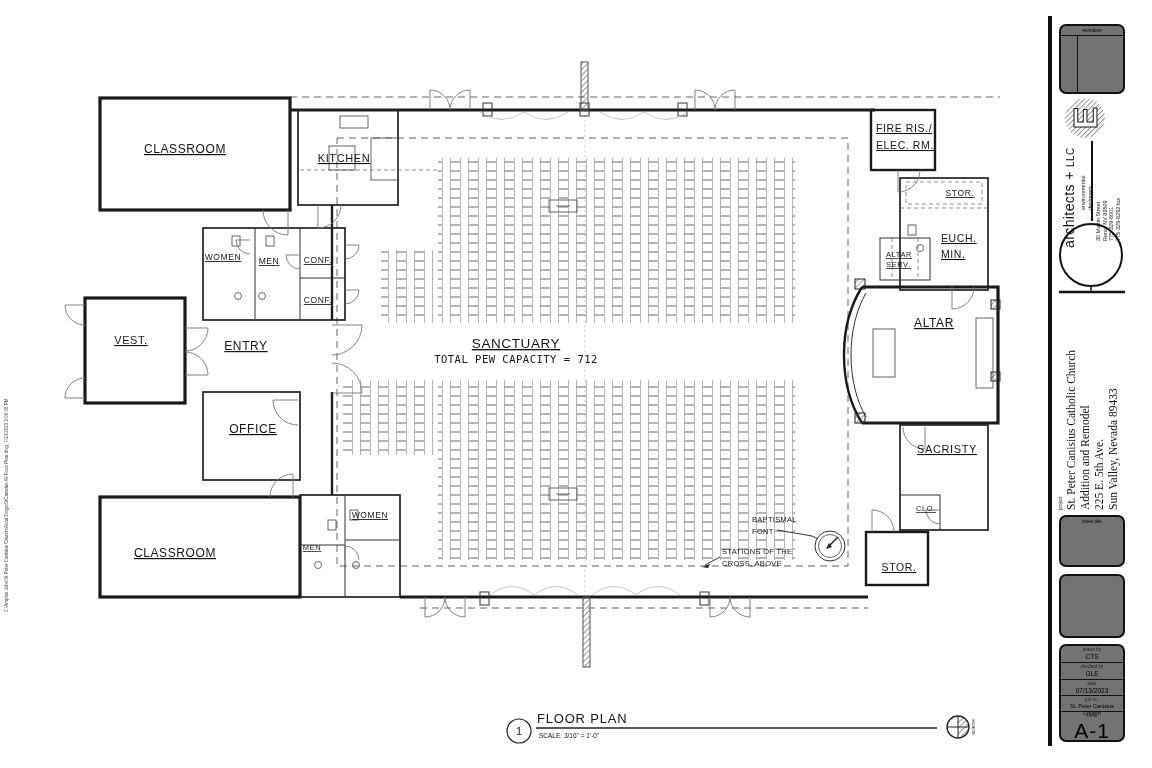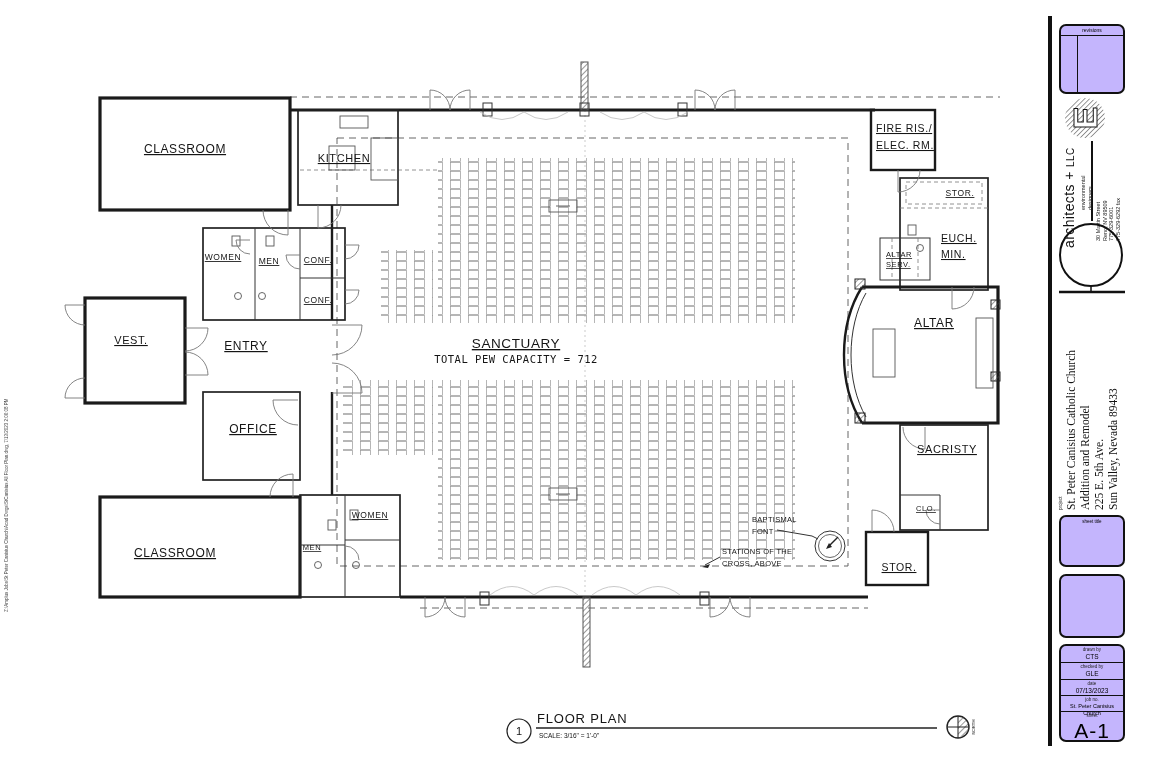--- a/index.html
+++ b/index.html
@@ -20,21 +20,21 @@
   .w1{fill:none;stroke:#333;stroke-width:1;}
   .fx{fill:none;stroke:#555;stroke-width:.9;}
   .door{fill:none;stroke:#777;stroke-width:.9;}
   .dash{fill:none;stroke:#555;stroke-width:.9;stroke-dasharray:7 5;}
   .dashf{fill:none;stroke:#777;stroke-width:.8;stroke-dasharray:4 3;}
   .cl{fill:none;stroke:#b5b5b5;stroke-width:.7;stroke-dasharray:2 3;}
   .lite{fill:none;stroke:#bbb;stroke-width:.8;}
   
   #tb{position:absolute;left:1045px;top:0;width:107px;height:768px;}
   #tb .bar{position:absolute;left:3px;top:16px;width:4px;height:730px;background:#111;}
-  .box{position:absolute;left:14px;width:66px;border:2.5px solid #111;border-radius:7px;background:#c4b5fd;box-sizing:border-box;}
+  .box{position:absolute;left:14px;width:66px;border:2.5px solid #111;border-radius:7px;background:#737373;box-sizing:border-box;}
   .rot{position:absolute;transform-origin:top left;transform:rotate(-90deg) translateX(-100%);white-space:nowrap;}
   #revbox{top:24px;height:70px;}
   #revbox .lbl{font-size:5px;text-align:center;border-bottom:1px solid #111;height:9px;line-height:9px;}
   #revbox .div{position:absolute;left:16px;top:9px;bottom:0;width:1px;background:#111;}
   #firm-name{left:16px;top:120px;width:128px;height:17px;font-size:14px;letter-spacing:.4px;color:#111;}
   #firm-name .llc{font-size:10px;}
   #firm-tag{left:35px;top:152px;width:58px;height:13px;font-size:5.5px;line-height:6.5px;color:#222;}
   #firm-addr{left:50px;top:167px;width:74px;height:27px;font-size:5.5px;line-height:6.6px;color:#222;}
   #logo{position:absolute;left:18px;top:95px;}
   #stampwrap{position:absolute;left:8px;top:220px;}

